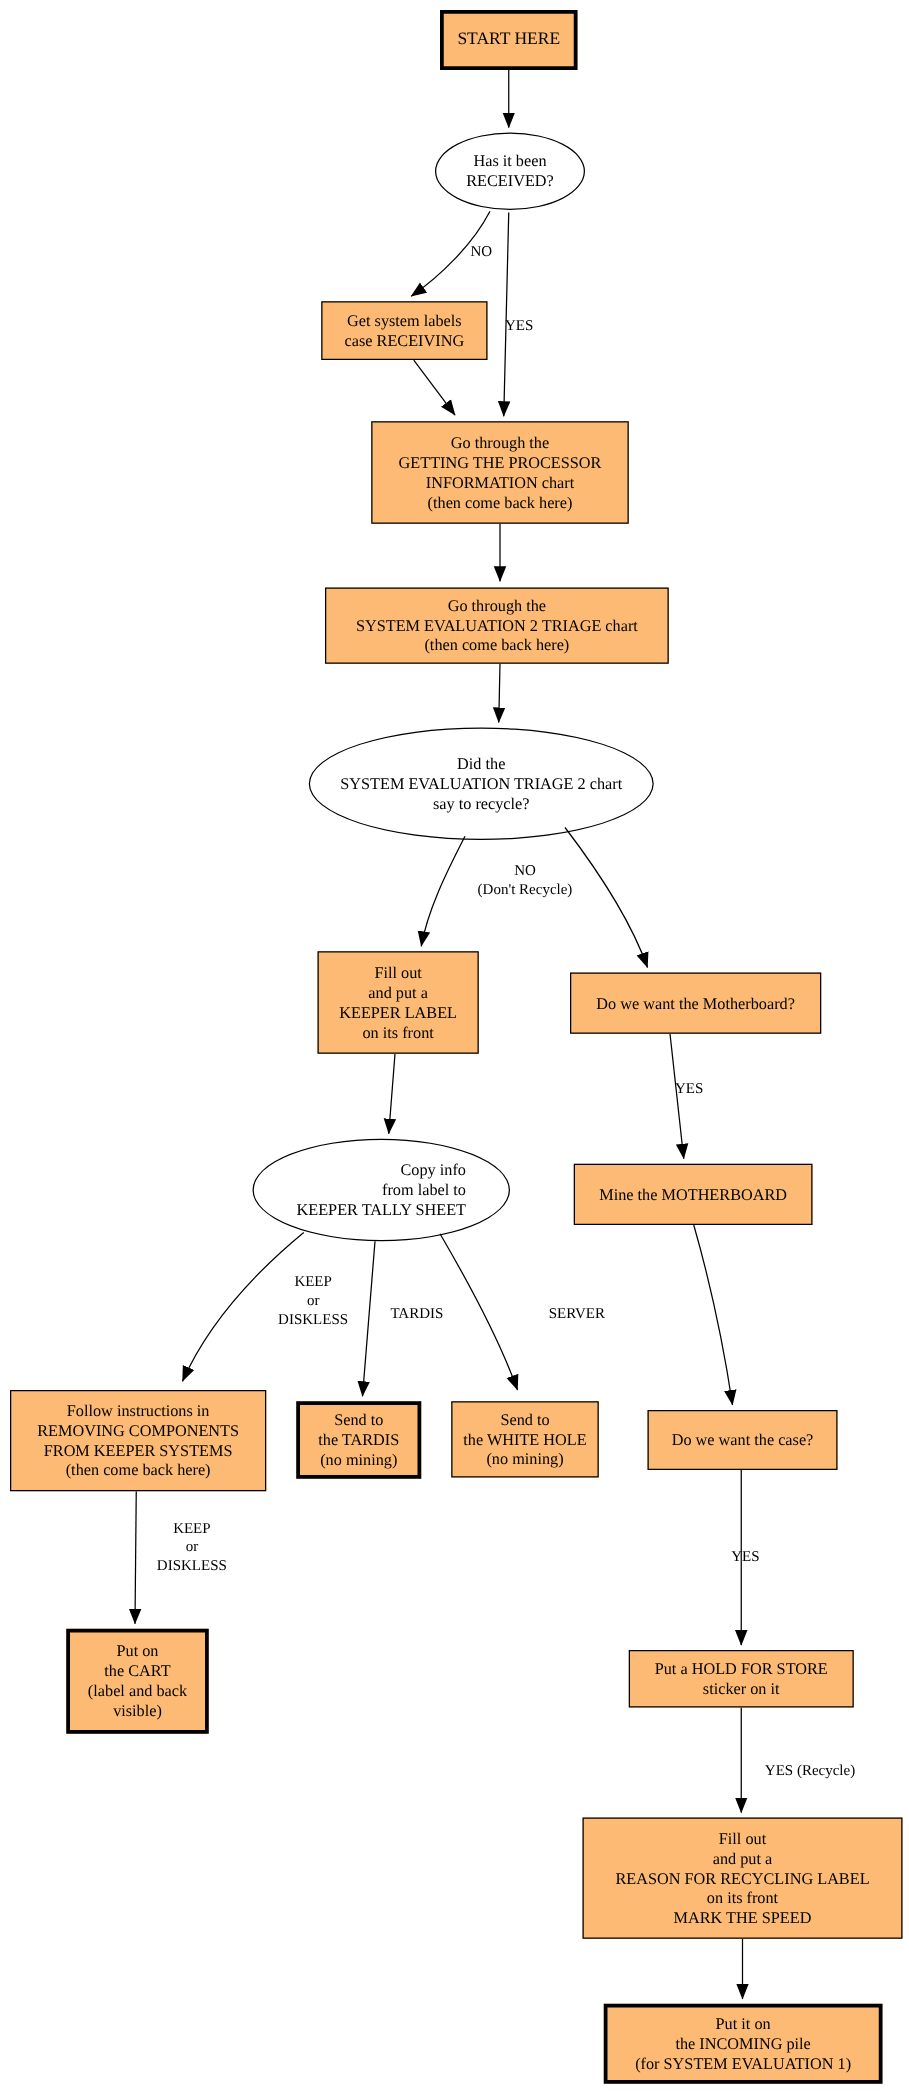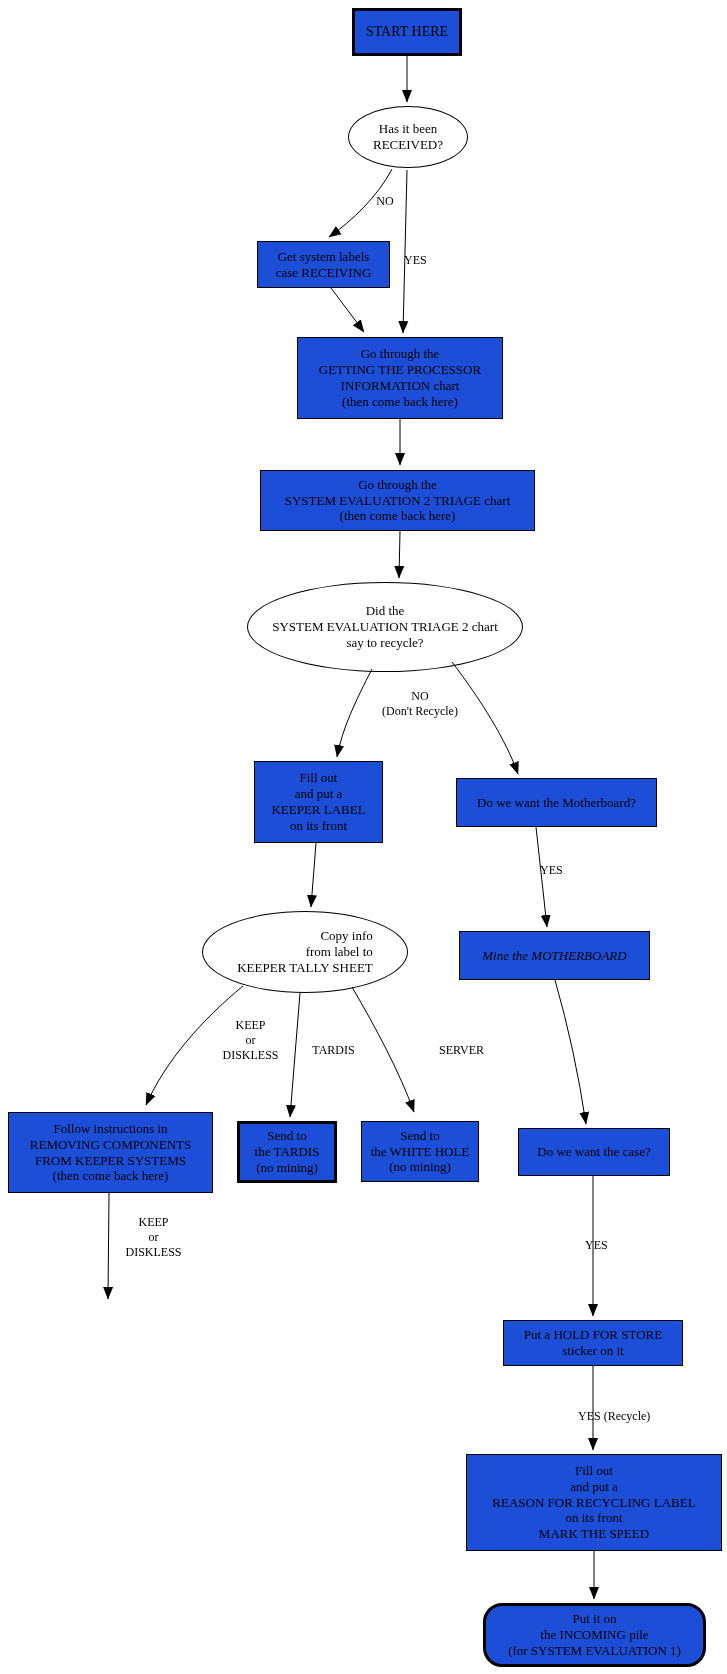--- a/index.html
+++ b/index.html
@@ -6,59 +6,59 @@
   #canvas {
     position:relative; width:727px; height:1674px; background:#ffffff;
     font-family:"Liberation Serif", "DejaVu Serif", serif; color:#000;
     overflow:hidden;
   }
   #edges { position:absolute; left:0; top:0; width:727px; height:1674px; }
   .node {
     position:absolute; box-sizing:border-box;
     display:flex; align-items:center; justify-content:center;
     text-align:center; white-space:pre-line;
-    font-size:13px; line-height:1.22; background:#1d4ed8;
+    font-size:13px; line-height:1.22; background:#fdba74;
   }
   .box    { border:1px solid #000; }
   .thick  { border:3px solid #000; }
   .oval   { border:1px solid #000; border-radius:50%; background:transparent; }
   .elabel {
     position:absolute; white-space:pre-line; text-align:center;
     font-size:12px; line-height:1.25;
   }
   
   #n-start        { left:352px; top:8px;    width:110px; height:48px; font-size:14px; }
   #n-received     { left:348px; top:106px;  width:120px; height:62px; }
   #n-getlabels    { left:257px; top:241px;  width:133px; height:47px; }
   #n-processor    { left:297px; top:337px;  width:206px; height:82px; }
   #n-triage       { left:260px; top:470px;  width:275px; height:61px; }
   #n-recycleq     { left:247px; top:582px;  width:276px; height:90px; }
   #n-keeperlabel  { left:254px; top:761px;  width:129px; height:82px; }
   #n-motherboardq { left:429px; top:778px;  width:201px; height:49px;margin-left:27px; }
-  #n-minemb       { left:459px; top:931px;  width:191px; height:49px;font-style:italic; }
+  #n-minemb       { left:459px; top:931px;  width:191px; height:49px; }
   #n-copyinfo     { left:202px; top:911px;  width:206px; height:82px;text-align:right; }
   #n-followinstr  { left:8px;   top:1112px; width:205px; height:81px; }
   #n-tardis       { left:237px; top:1121px; width:100px; height:62px; }
   #n-whitehole    { left:361px; top:1121px; width:118px; height:61px; }
   #n-caseq        { left:518px; top:1128px; width:152px; height:48px; }
   #n-cart         { left:53px;  top:1303px; width:114px; height:84px; }
   #n-holdstore    { left:503px; top:1320px; width:180px; height:46px; }
   #n-recyclabel   { left:466px; top:1454px; width:256px; height:97px; }
-  #n-incoming     { left:483px; top:1603px; width:223px; height:64px;border-radius:19px; }
+  #n-incoming     { left:483px; top:1603px; width:223px; height:64px; }
   
   #l-no1         { left:355px; top:194px;  width:60px; }
   #l-yes1        { left:404px; top:253px;  width:60px; text-align:left; }
   #l-nodontrec   { left:340px; top:689px;  width:160px; }
   #l-yesmb       { left:540px; top:863px;  width:60px; text-align:left; }
   #l-keep1       { left:198px; top:1018px; width:105px; }
   #l-tardis      { left:296px; top:1043px; width:75px;  text-align:center; }
   #l-server      { left:404px; top:1043px; width:80px;  text-align:right; }
   #l-keep2       { left:101px; top:1215px; width:105px; }
   #l-yescase     { left:585px; top:1238px; width:60px;  text-align:left; }
-  #l-yesrecycle  { left:578px; top:1409px; width:140px; text-align:left; }
+  #l-yesrecycle  { left:578px; top:1409px; width:140px; text-align:center; }
 </style>
 </head>
 <body>
 
 <div id="canvas">
 
   <svg id="edges" viewBox="0 0 727 1674" xmlns="http://www.w3.org/2000/svg">
     <defs>
       <marker id="arrow" markerWidth="13" markerHeight="11" refX="12" refY="5.5" orient="auto" markerUnits="userSpaceOnUse">
         <path d="M0,0.5 L12.5,5.5 L0,10.5 z" fill="#000"></path>
@@ -128,20 +128,24 @@
   <div id="n-tardis" class="node thick">Send to
 the TARDIS
 (no mining)</div>
 
   <div id="n-whitehole" class="node box">Send to
 the WHITE HOLE
 (no mining)</div>
 
   <div id="n-caseq" class="node box">Do we want the case?</div>
 
+  <div id="n-cart" class="node thick">Put on
+the CART
+(label and back
+visible)</div>
 
   <div id="n-holdstore" class="node box">Put a HOLD FOR STORE
 sticker on it</div>
 
   <div id="n-recyclabel" class="node box">Fill out
 and put a
 REASON FOR RECYCLING LABEL
 on its front
 MARK THE SPEED</div>
 

